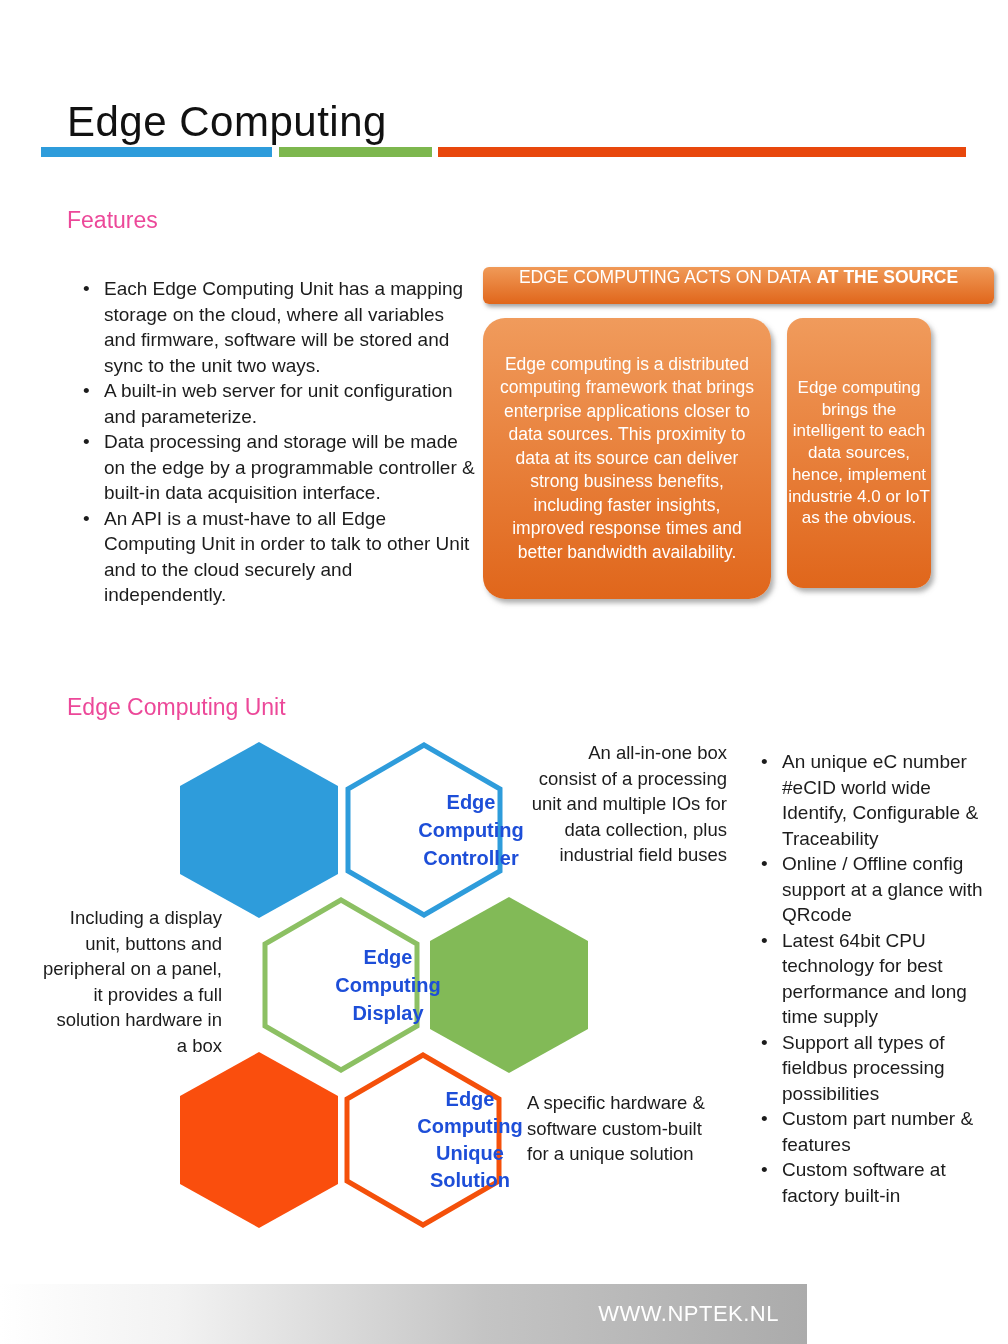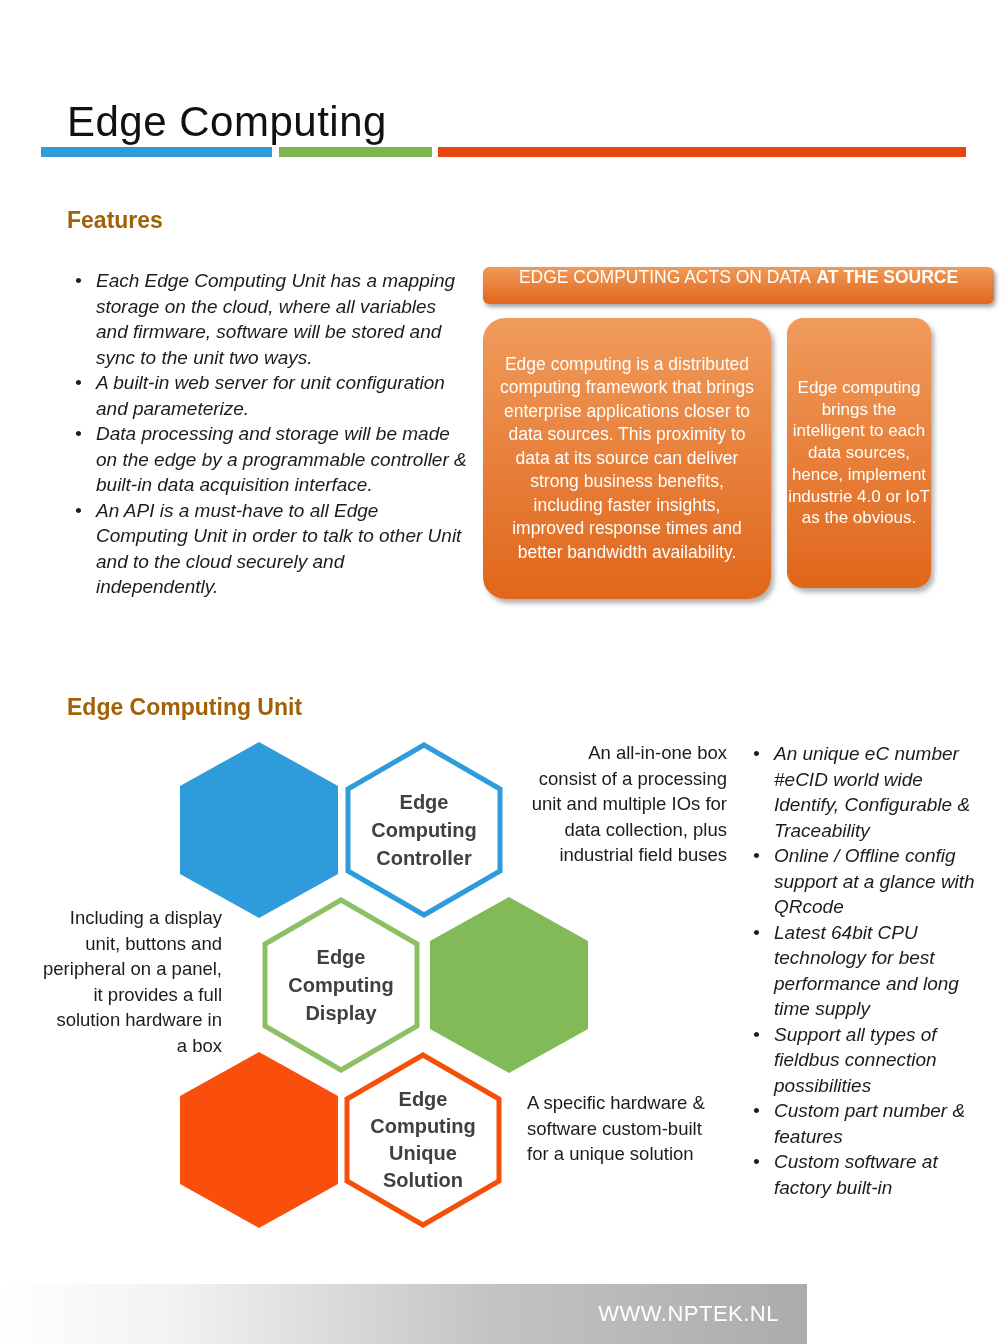--- a/index.html
+++ b/index.html
@@ -13,26 +13,26 @@
     position:absolute; left:55px; top:86px; margin:12px;
     font-size:42px; font-weight:300; color:#111111; letter-spacing:0.5px;
   }
   .bar { position:absolute; top:147px; height:10px; }
   .bar-blue   { left:41px;  width:231px; background:#2E9CDB; }
   .bar-green  { left:279px; width:153px; background:#7DB74E; }
   .bar-orange { left:438px; width:528px; background:#E8470C; }
 
   
   .section-heading {
-    position:absolute; margin:0; font-size:23px; font-weight:bold; color:#a16207;
+    position:absolute; margin:0; font-size:23px; font-weight:normal; color:#ec4899;
   }
   .features-heading { left:67px; top:207px; }
   .unit-heading     { left:67px; top:694px; }
 
-  ul.bullet-list { list-style:none; margin:4px; padding:0;font-style:italic; }
+  ul.bullet-list { list-style:none; margin:12px; padding:0; }
   ul.bullet-list li { position:relative; padding-left:25px; }
   ul.bullet-list li::before {
     content:"\2022"; position:absolute; left:4px; top:0;
   }
   .features-list {
     position:absolute; left:67px; top:264px; width:400px;
     font-size:19px; line-height:25.5px; color:#1c1c1c;
   }
 
   
@@ -67,22 +67,22 @@
   .hex-blue-solid   { left:180px; top:742px; }
   .hex-controller   { left:345px; top:742px; }
   .hex-display      { left:262px; top:897px; }
   .hex-green-solid  { left:430px; top:897px; }
   .hex-orange-solid { left:180px; top:1052px; }
   .hex-unique       { left:344px; top:1052px; }
 
   .hex-label {
     position:absolute; width:158px; height:176px;
     display:flex; align-items:center; justify-content:center; text-align:center;
-    font-size:20px; font-weight:bold; line-height:28px; color:#404040;
-    white-space:pre-line; pointer-events:none;
+    font-size:20px; font-weight:bold; line-height:28px; color:#1d4ed8;
+    white-space:pre-line; pointer-events:none;margin-left:47px;
   }
   .label-controller { left:345px; top:742px; }
   .label-display    { left:262px; top:897px; }
   .label-unique     { left:344px; top:1052px; line-height:27px; }
 
   
   .annotation { position:absolute; font-size:18.5px; line-height:25.5px; color:#1c1c1c; }
   .ann-controller { left:527px; top:740px;  width:200px; text-align:right;  }
   .ann-display    { left:42px;  top:905px;  width:180px; text-align:right; }
   .ann-unique     { left:527px; top:1090px; width:200px; text-align:left;  }
@@ -176,21 +176,21 @@
 Solution</div>
 
   <div class="annotation ann-controller">An all-in-one box consist of a processing unit and multiple IOs for data collection, plus industrial field buses</div>
   <div class="annotation ann-display">Including a display unit, buttons and peripheral on a panel, it provides a full solution hardware in a box</div>
   <div class="annotation ann-unique">A specific hardware &amp; software custom-built for a unique solution</div>
 
   <ul class="bullet-list unit-bullets">
       <li>An unique eC number #eCID world wide Identify, Configurable &amp; Traceability</li>
       <li>Online / Offline config support at a glance with QRcode</li>
       <li>Latest 64bit CPU technology for best performance and long time supply</li>
-      <li>Support all types of fieldbus connection possibilities</li>
+      <li>Support all types of fieldbus processing possibilities</li>
       <li>Custom part number &amp; features</li>
       <li>Custom software at factory built-in</li>
     </ul>
 
   <div class="footer">
     <span class="footer-url">WWW.NPTEK.NL</span>
   </div>
 
 </div>
 

